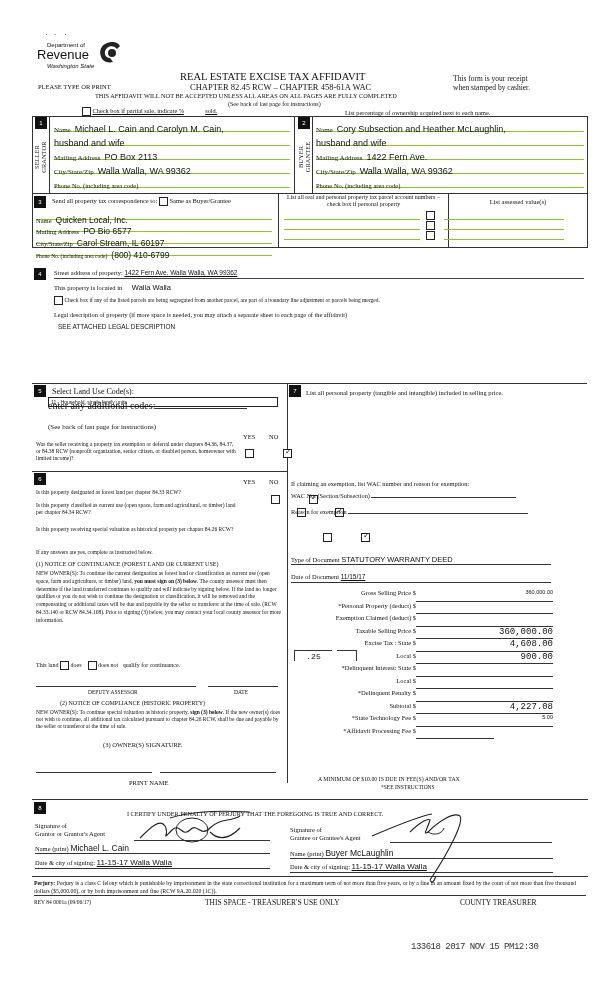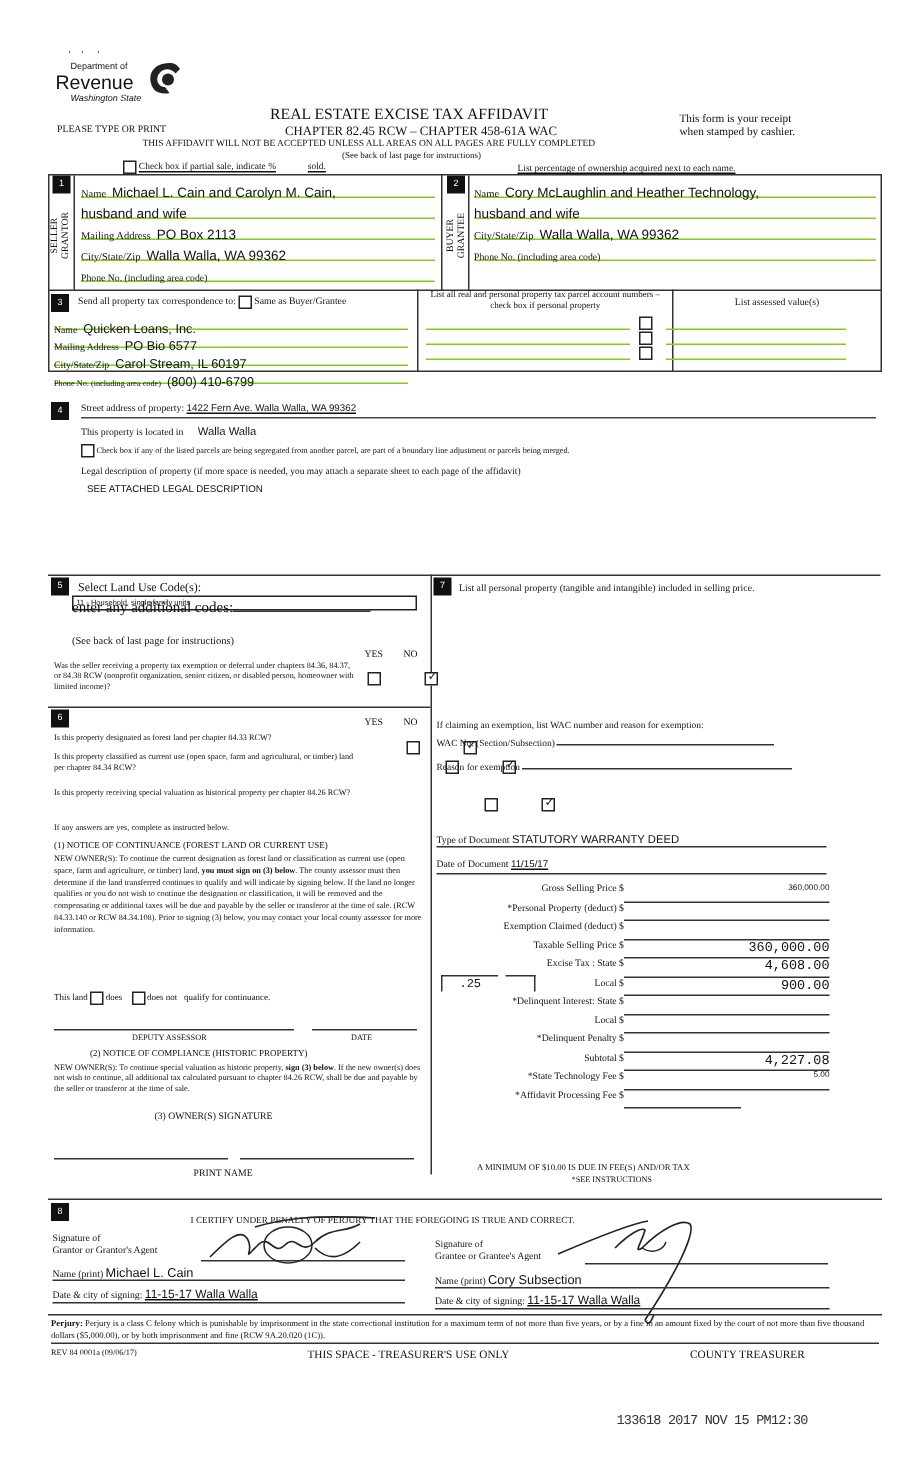--- a/index.html
+++ b/index.html
@@ -61,38 +61,39 @@
 
 <div class="abs" style="left:54px;top:118px;width:236px">
   <div class="ul" style="height:14px;white-space:nowrap"><span class="t7">Name</span> <span class="fill">Michael L. Cain and Carolyn M. Cain,</span></div>
   <div class="ul" style="height:14px"><span class="fill">husband and wife</span></div>
   <div class="ul" style="height:14px"><span class="t7">Mailing Address</span> <span class="fill">PO Box 2113</span></div>
   <div class="ul" style="height:14px"><span class="t7">City/State/Zip</span> <span class="fill">Walla Walla, WA 99362</span></div>
   <div class="ul" style="height:14px"><span class="t6">Phone No. (including area code)</span> <span class="fill"></span></div>
 </div>
 
 <div class="abs" style="left:316px;top:118px;width:268px">
-  <div class="ul" style="height:14px;white-space:nowrap"><span class="t7">Name</span> <span class="fill">Cory McLaughlin and Heather Technology,</span></div>
+  <div class="ul" style="height:14px;white-space:nowrap"><span class="t7">Name</span> <span class="fill">Cory Subsection and Heather McLaughlin,</span></div>
   <div class="ul" style="height:14px"><span class="fill">husband and wife</span></div>
+  <div class="ul" style="height:14px"><span class="t7">Mailing Address</span> <span class="fill">1422 Fern Ave.</span></div>
   <div class="ul" style="height:14px"><span class="t7">City/State/Zip</span> <span class="fill">Walla Walla, WA 99362</span></div>
   <div class="ul" style="height:14px"><span class="t6">Phone No. (including area code)</span> <span class="fill"></span></div>
 </div>
 
 
 <div class="abs" style="left:32px;top:193px;width:556px;height:1px;background:#333"></div>
 <div class="abs" style="left:278px;top:193px;width:1px;height:55px;background:#333"></div>
 <div class="abs" style="left:448px;top:193px;width:1px;height:55px;background:#333"></div>
 <div class="num" style="left:34px;top:196px">3</div>
 <div class="abs t6" style="left:52px;top:197px">
   <span>Send all property tax correspondence to:</span>
   <span class="cb"></span>
   <span>Same as Buyer/Grantee</span>
 </div>
 <div class="abs" style="left:36px;top:209px;width:236px">
-  <div class="ul" style="height:11px"><span class="t6">Name</span> <span class="fill" style="font-size:8.5px">Quicken Loans, Inc.</span></div>
+  <div class="ul" style="height:11px"><span class="t6">Name</span> <span class="fill" style="font-size:8.5px">Quicken Local, Inc.</span></div>
   <div class="ul" style="height:12px"><span class="t6">Mailing Address</span> <span class="fill" style="font-size:8.5px">PO Bio 6577</span></div>
   <div class="ul" style="height:12px"><span class="t6">City/State/Zip</span> <span class="fill" style="font-size:8.5px">Carol Stream, IL 60197</span></div>
   <div class="ul" style="height:12px"><span class="t6" style="font-size:5.5px">Phone No. (including area code)</span> <span class="fill" style="font-size:8.5px">(800) 410-6799</span></div>
 </div>
 <div class="abs t6" style="left:281px;top:194px;width:165px;text-align:center;font-size:6px;line-height:7px">List all real and personal property tax parcel account numbers – check box if personal property</div>
 <div class="abs t6" style="left:448px;top:198px;width:140px;text-align:center">List assessed value(s)</div>
 <div class="abs" style="left:284px;top:211px;width:300px">
   <div style="height:10px;position:relative">
       <div class="ul" style="position:absolute;left:0;width:136px;height:9px"></div>
       <span class="cb" style="position:absolute;left:142px;top:0"></span>
@@ -289,21 +290,21 @@
   <div>Signature of</div>
   <div class="b">Grantee or Grantee's Agent</div>
 </div>
 <div class="abs" style="left:390px;top:842px;width:162px;border-bottom:1px solid #333"></div>
 <svg class="abs" style="left:370px;top:810px" width="120" height="80" viewBox="0 0 120 80">
     <path d="M2 26 C30 14 50 6 62 4 M40 22 C50 12 58 8 60 10 C58 18 52 26 58 22 C70 10 84 2 90 6 C94 12 80 40 60 70 M60 70 C62 74 64 72 66 66" stroke="#222" stroke-width="1.1" fill="none"></path>
     <path d="M58 22 C64 26 72 24 74 18" stroke="#222" stroke-width="1" fill="none"></path>
   </svg>
 <div class="abs" style="left:290px;top:848px;font-size:6.5px;width:263px;border-bottom:1px solid #333;height:11px">
   <span>Name (print)</span>
-  <span class="sans" style="font-size:8.5px">Cory Subsection</span>
+  <span class="sans" style="font-size:8.5px">Buyer McLaughlin</span>
 </div>
 <div class="abs" style="left:290px;top:862px;font-size:6.5px;width:263px;border-bottom:1px solid #333;height:11px">
   <span>Date &amp; city of signing:</span>
   <span class="sans" style="font-size:8px;text-decoration:underline">11-15-17 Walla Walla</span>
 </div>
 
 
 <div class="abs" style="left:32px;top:876px;width:556px;height:1px;background:#333"></div>
 <div class="abs" style="left:34px;top:879px;width:552px;font-size:5.8px;line-height:8px;border-bottom:1px solid #333">
   <b>Perjury:</b>

